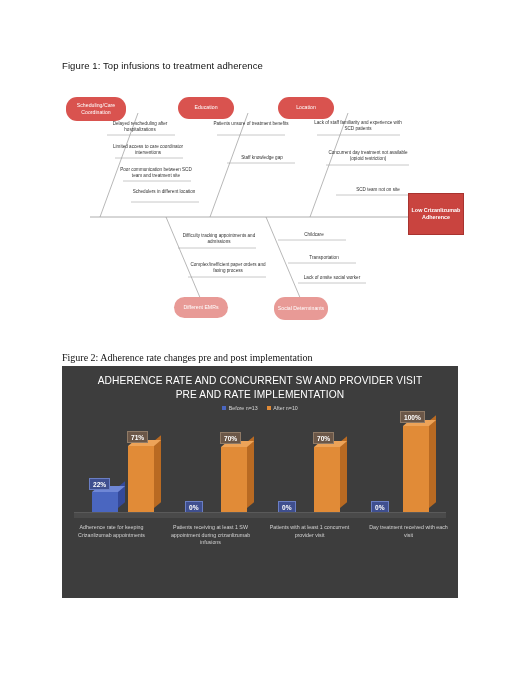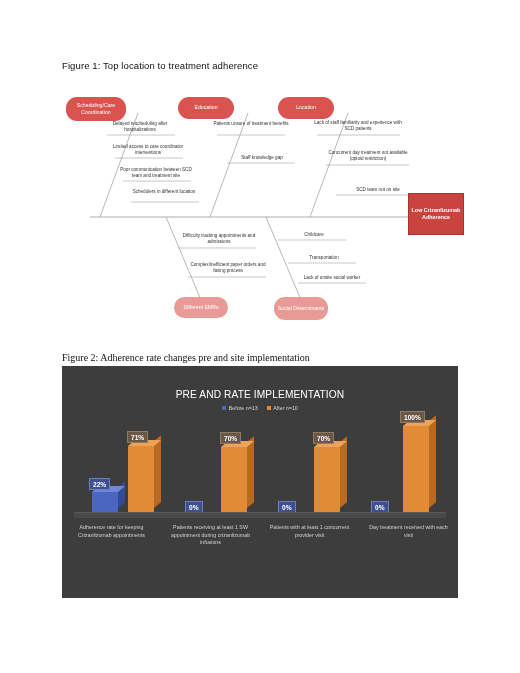--- a/index.html
+++ b/index.html
@@ -53,21 +53,21 @@
   .dlab{position:absolute;font-size:6.6px;font-weight:bold;color:#fff;padding:1.5px 3px;white-space:nowrap;}
   .dlab.o{background:#6b5748;border:1px solid #8f7a66;}
   .dlab.b{background:#3f4f8f;border:1px solid #6a7ec4;}
 
   .xlabels{position:absolute;left:0;top:158px;width:396px;display:flex;}
   .xlab{flex:1;text-align:center;color:#d3d3d3;font-size:5.3px;line-height:1.45;padding:0 7px;box-sizing:border-box;}
 </style>
 </head>
 <body>
 
-<div class="cap1">Figure 1: Top location to treatment adherence</div>
+<div class="cap1">Figure 1: Top infusions to treatment adherence</div>
 
 <div id="fig1">
 
   <svg width="420" height="250">
 
     <line x1="30" y1="132" x2="348" y2="132" stroke="#9a9a9a" stroke-width="0.8"></line>
 
     <line x1="40" y1="132" x2="78" y2="28" stroke="#9a9a9a" stroke-width="0.7"></line>
     <line x1="150" y1="132" x2="188" y2="28" stroke="#9a9a9a" stroke-width="0.7"></line>
     <line x1="250" y1="132" x2="288" y2="28" stroke="#9a9a9a" stroke-width="0.7"></line>
@@ -129,26 +129,26 @@
   <div class="cz" style="left:274px;top:102px;width:88px;">SCD team not on site</div>
 
   <div class="cz" style="left:120px;top:148px;width:78px;">Difficulty tracking appointments and admissions</div>
   <div class="cz" style="left:128px;top:177px;width:80px;">Complex/inefficient paper orders and faxing process</div>
 
   <div class="cz" style="left:220px;top:147px;width:68px;">Childcare</div>
   <div class="cz" style="left:230px;top:170px;width:68px;">Transportation</div>
   <div class="cz" style="left:234px;top:190px;width:76px;">Lack of onsite social worker</div>
 </div>
 
-<div class="cap2">Figure 2: Adherence rate changes pre and site implementation</div>
+<div class="cap2">Figure 2: Adherence rate changes pre and post implementation</div>
 
 <div id="fig2">
 
   <div class="ctitle">
-    <br>
+    <span>ADHERENCE RATE AND CONCURRENT SW AND PROVIDER VISIT</span><br>
     <span>PRE AND RATE IMPLEMENTATION</span>
   </div>
 
   <div class="legend">
     <span class="li">
       <span class="sw" style="background:#4a66c0"></span>
       <span>Before n=13</span>
     </span>
     <span class="li">
       <span class="sw" style="background:#e18b37"></span>

